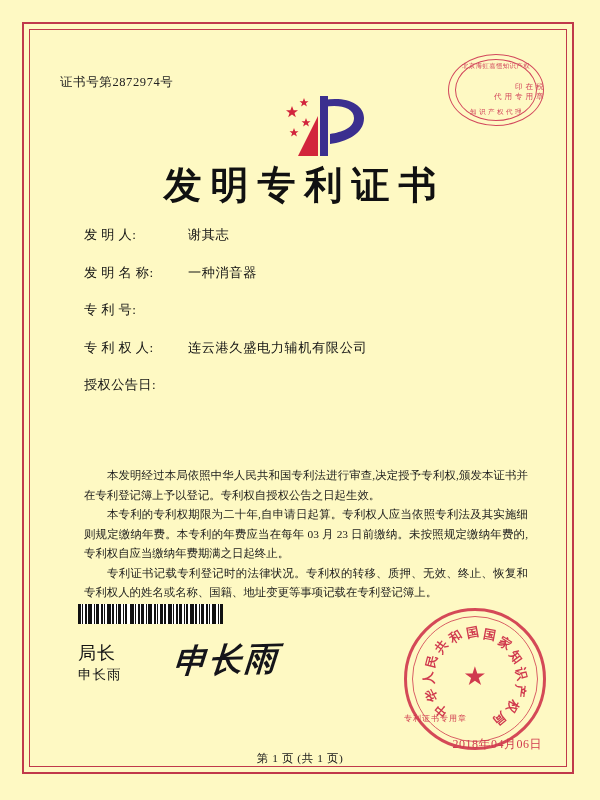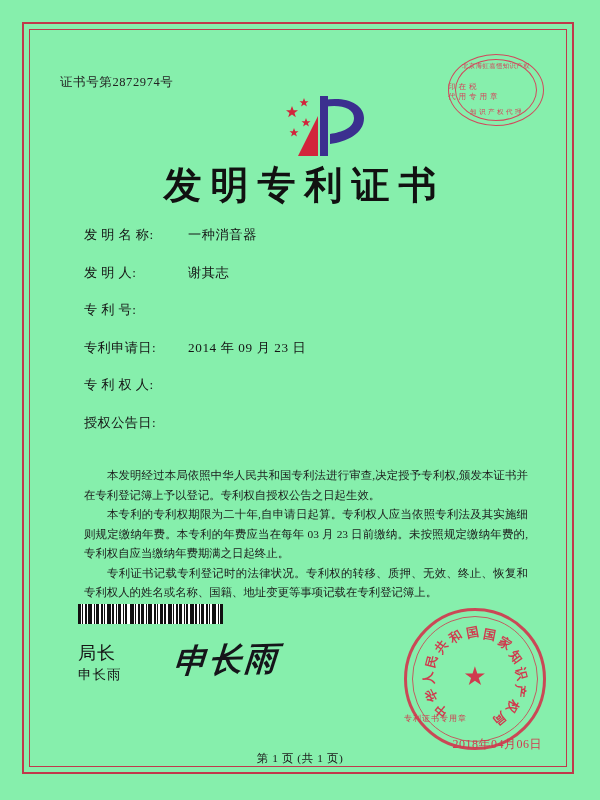--- a/index.html
+++ b/index.html
@@ -12,21 +12,21 @@
     height: 800px;
     font-family: "Liberation Serif", "DejaVu Serif", serif;
     color: #1a1a1a;
     position: relative;
     overflow: hidden;
   }
   .page {
     position: absolute;
     left: 0; top: 0;
     width: 600px; height: 800px;
-    background: #86efac;
+    background: #fef9c3;
   }
   
   .border-outer {
     position: absolute;
     left: 22px; top: 22px;
     width: 552px; height: 752px;
     border: 2.2px solid #c0394b;
     box-sizing: border-box;
   }
   .border-inner {
@@ -83,21 +83,21 @@
     text-align: center;
     font-size: 6.4px;
     color: #d2475c;
     letter-spacing: 0.4px;
     line-height: 8px;
   }
   .seal-top .mid-text {
     position: absolute;
     left: 0; top: 28px;
     width: 96px;
-    text-align: left;
+    text-align: right;
     font-size: 7.6px;
     color: #d2475c;
     line-height: 9.6px;
     letter-spacing: 0.5px;
   }
   .seal-top .bot-text {
     position: absolute;
     left: 0; bottom: 9px;
     width: 96px;
     text-align: center;
@@ -322,36 +322,33 @@
           <polygon points="22,28 23.2,31.2 26.5,31.2 23.9,33.2 24.9,36.5 22,34.5 19.1,36.5 20.1,33.2 17.5,31.2 20.8,31.2"></polygon>
           <polygon points="10,38 11.2,41.2 14.5,41.2 11.9,43.2 12.9,46.5 10,44.5 7.1,46.5 8.1,43.2 5.5,41.2 8.8,41.2"></polygon>
         </g>
       </svg>
     </div>
 
     <div class="main-title">发明专利证书</div>
 
     <div class="fields">
       <div class="field-row">
+        <span class="field-label">发 明 人:</span>
+        <span class="field-value">谢其志</span>
+      </div>
+      <div class="field-row">
         <span class="field-label">发 明 名 称:</span>
         <span class="field-value">一种消音器</span>
       </div>
       <div class="field-row">
-        <span class="field-label">发 明 人:</span>
-        <span class="field-value">谢其志</span>
-      </div>
-      <div class="field-row">
         <span class="field-label">专 利 号:</span>
       </div>
       <div class="field-row">
-        <span class="field-label">专利申请日:</span>
-        <span class="field-value">2014 年 09 月 23 日</span>
-      </div>
-      <div class="field-row">
         <span class="field-label">专 利 权 人:</span>
+        <span class="field-value">连云港久盛电力辅机有限公司</span>
       </div>
       <div class="field-row">
         <span class="field-label">授权公告日:</span>
       </div>
     </div>
 
     <div class="body-text">
       <p>本发明经过本局依照中华人民共和国专利法进行审查,决定授予专利权,颁发本证书并在专利登记簿上予以登记。专利权自授权公告之日起生效。</p>
       <p>本专利的专利权期限为二十年,自申请日起算。专利权人应当依照专利法及其实施细则规定缴纳年费。本专利的年费应当在每年 03 月 23 日前缴纳。未按照规定缴纳年费的,专利权自应当缴纳年费期满之日起终止。</p>
       <p>专利证书记载专利登记时的法律状况。专利权的转移、质押、无效、终止、恢复和专利权人的姓名或名称、国籍、地址变更等事项记载在专利登记簿上。</p>

